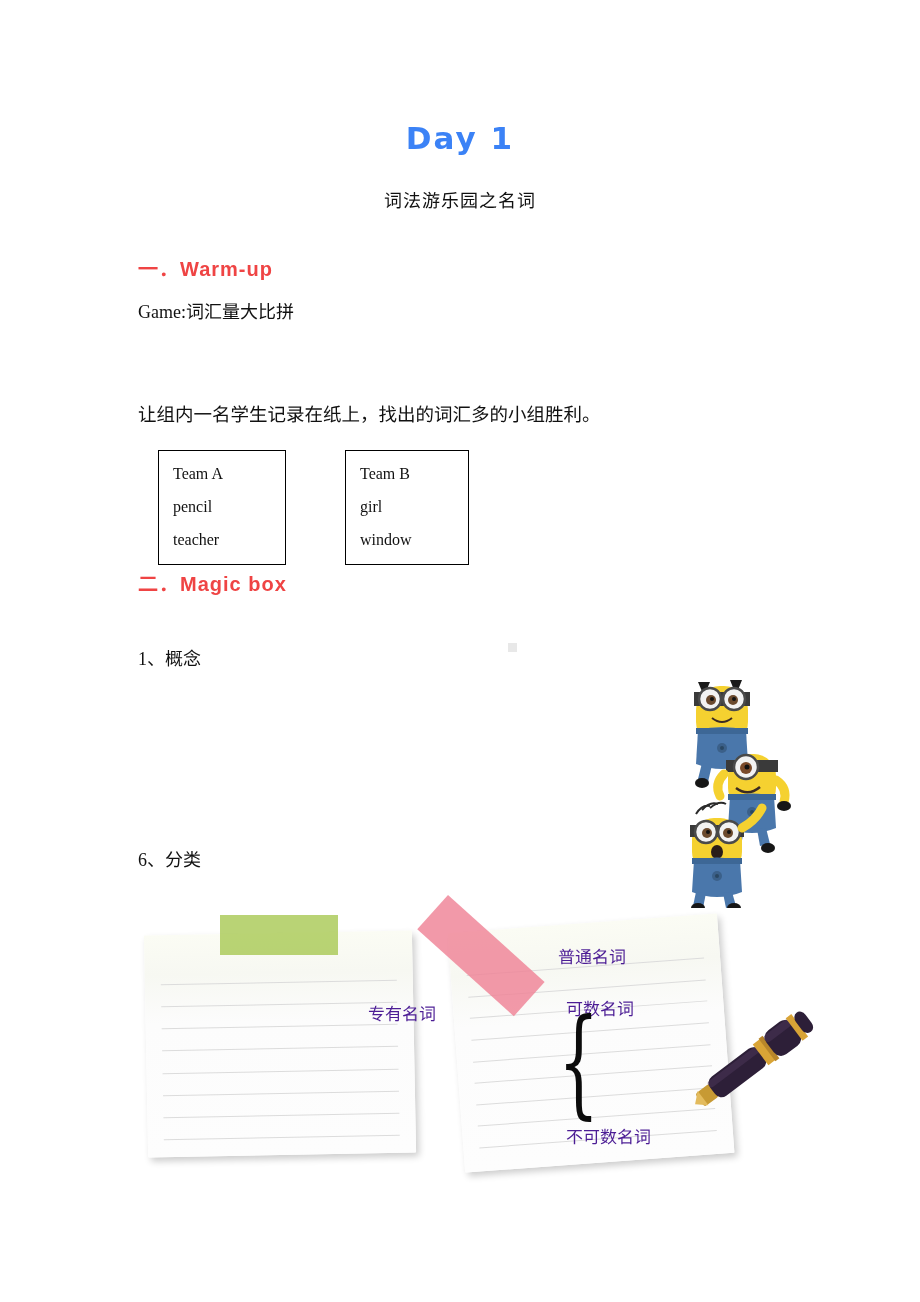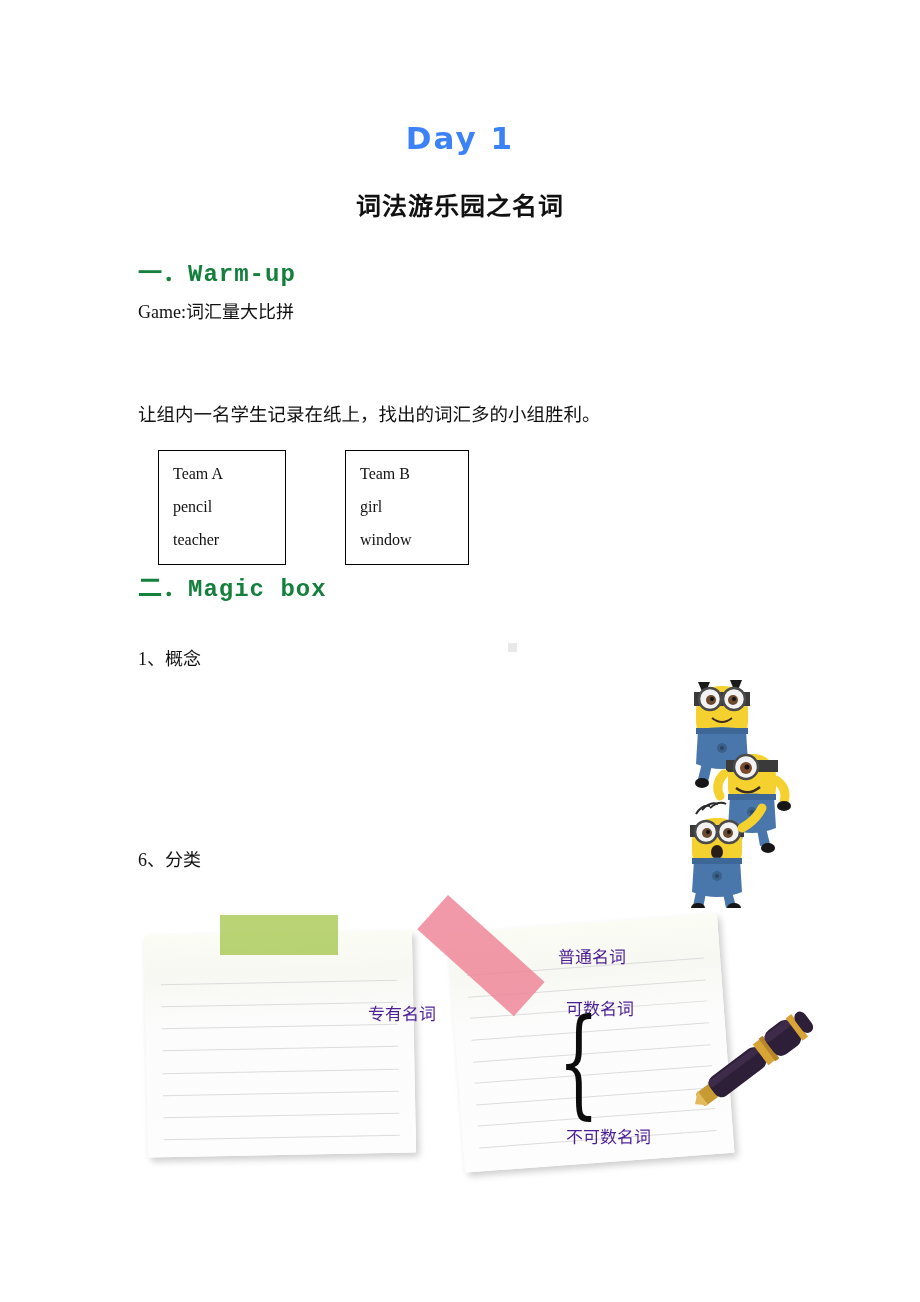--- a/index.html
+++ b/index.html
@@ -36,35 +36,35 @@
     letter-spacing: 2px;
     color: #3b82f6;
   }
   .doc-subtitle {
     position: absolute;
     top: 186px;
     left: 0;
     width: 920px;
     text-align: center;
     font-family: "DejaVu Sans", "Liberation Sans", sans-serif;
-    font-weight: 700;
-    font-size: 25px;
+    font-weight: 400;
+    font-size: 18px;
     letter-spacing: 1px;
     color: #111;
   }
 
   
   .section-heading {
     position: absolute;
     left: 138px;
-    font-family: Liberation Mono, monospace;
+    font-family: Liberation Sans, sans-serif;
     font-weight: bold;
-    font-size: 24px;
+    font-size: 20px;
     letter-spacing: 1px;
-    color: #15803d;
+    color: #ef4444;
   }
   #sec-warmup { top: 253px; }
   #sec-magicbox { top: 568px; }
 
   
   .body-line {
     position: absolute;
     left: 138px;
     font-family: "Liberation Serif", "DejaVu Serif", serif;
     font-size: 18.5px;

